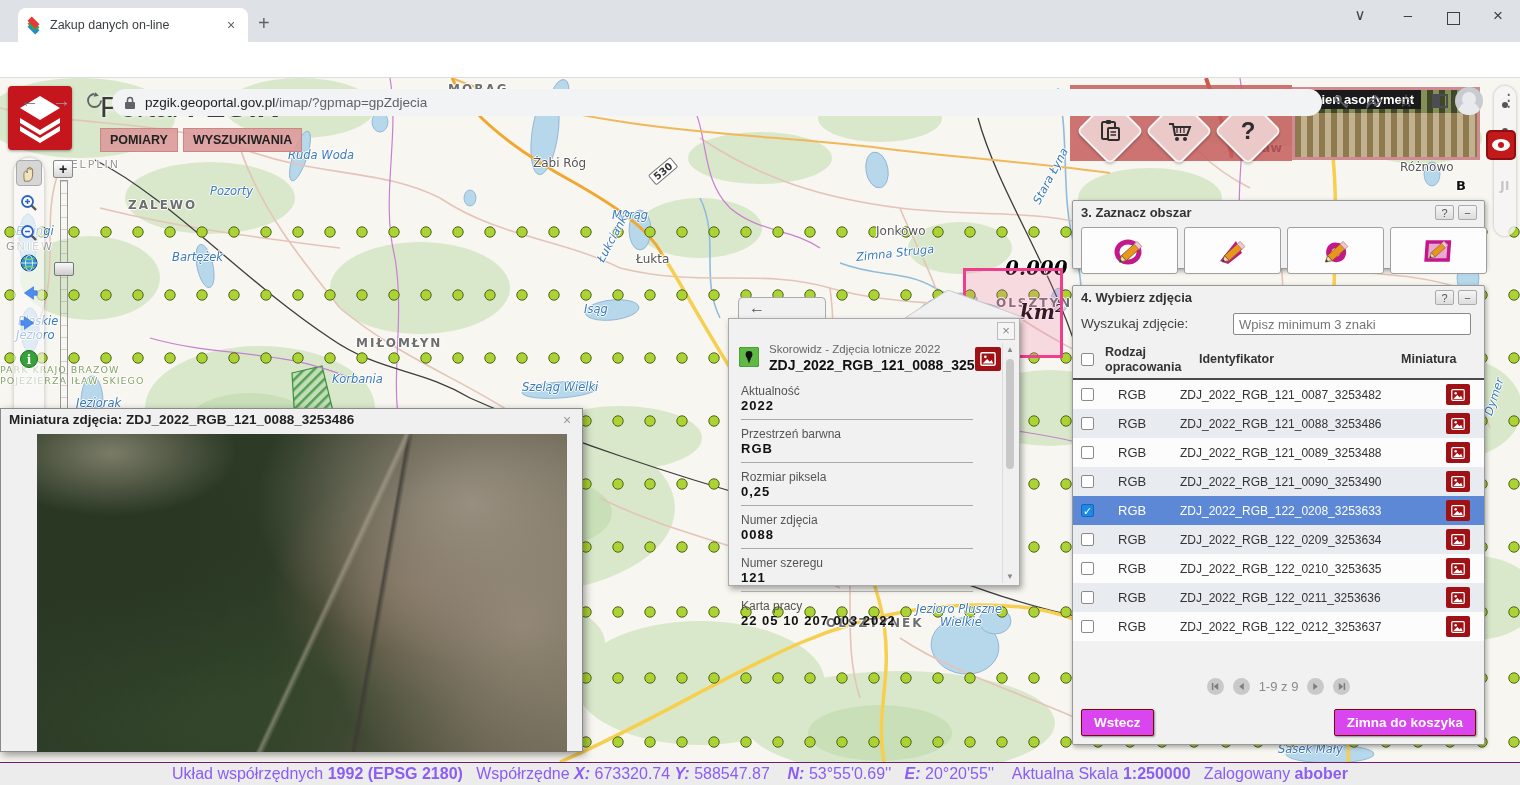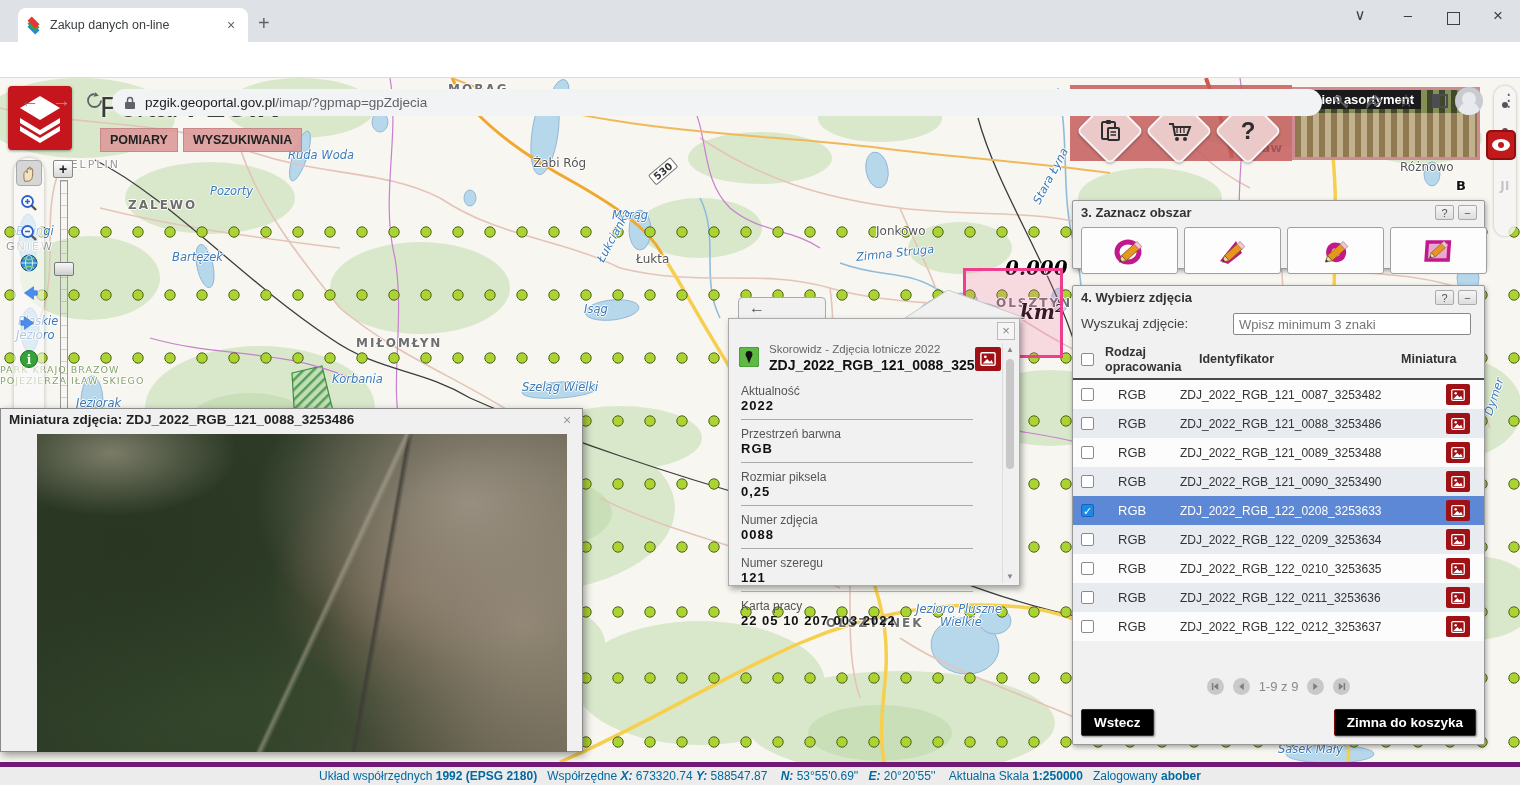--- a/index.html
+++ b/index.html
@@ -94,21 +94,21 @@
   .trow{height:29px;display:flex;align-items:center;font-size:12px;color:#333;cursor:pointer}
   .trow:nth-child(odd){background:#fcfcfc}
   .trow:nth-child(even){background:#e8ecf1}
   .trow.sel{background:#5d88d5;color:#fff}
   .trow .cb{margin-left:8px}
   .trow .tt{width:62px;margin-left:24px;font-size:13px}
   .trow .tid{flex:1}
   .imgbtn{width:24px;height:21px;background:#9f1115;border-radius:2px;margin-right:14px;display:flex;align-items:center;justify-content:center;cursor:pointer}
   #pager{position:absolute;left:0;top:392px;width:100%;display:flex;align-items:center;justify-content:center;gap:9px;color:#8a8a8a;font-size:13px}
   .pgbtn{width:17px;height:17px;border-radius:50%;background:#c9c9c9;display:flex;align-items:center;justify-content:center;cursor:pointer}
-  .redbtn{position:absolute;bottom:8px;background:#000000;color:#fff;font-size:13.5px;font-weight:bold;border:1px solid #7c0808;
+  .redbtn{position:absolute;bottom:8px;background:#d946ef;color:#fff;font-size:13.5px;font-weight:bold;border:1px solid #7c0808;
           border-radius:2px;padding:5px 12px;cursor:pointer;box-shadow:1px 1px 2px rgba(0,0,0,.4)}
 
   
   #popup{left:728px;top:240px;width:292px;height:268px}
   #ptab{position:absolute;left:10px;top:-21px;width:88px;height:21px;background:#f1f1f1;border:1px solid #aaa;border-bottom:none;
         border-radius:5px 5px 0 0;display:flex;align-items:center;padding-left:10px;box-sizing:border-box;cursor:pointer}
   #pclose{position:absolute;right:4px;top:3px;width:18px;height:18px;background:#f5f5f5;border:1px solid #bbb;color:#888;
           font-size:13px;text-align:center;line-height:16px;cursor:pointer;box-sizing:border-box}
   #pbody{position:absolute;inset:0;background:#f1f1f1;border:1px solid #aaa;box-shadow:2px 3px 6px rgba(0,0,0,.35);box-sizing:border-box}
   #psrc{font-size:11.5px;color:#666}
@@ -132,22 +132,22 @@
       radial-gradient(ellipse 280px 260px at 92% 60%,rgba(150,138,120,.9),transparent 72%),
       radial-gradient(ellipse 200px 160px at 70% 48%,rgba(140,110,90,.55),transparent 70%),
       radial-gradient(ellipse 300px 240px at 18% 34%,rgba(40,54,34,.95),transparent 78%),
       radial-gradient(ellipse 340px 200px at 35% 85%,rgba(52,72,44,.9),transparent 78%),
       linear-gradient(100deg,#2a3824 0%,#2f3d28 45%,#4d4c3b 68%,#6b6553 100%)}
   #twphoto:after{content:"";position:absolute;inset:0;
       background:linear-gradient(115deg,transparent 54%,rgba(185,178,160,.5) 54.6%,transparent 55.4%),
                  linear-gradient(100deg,transparent 63%,rgba(60,58,52,.8) 63.5%,transparent 64.3%)}
 
   
-  #status{left:0;top:762px;width:1520px;height:23px;background:#ececec;border-top:5px solid #701a75;box-sizing:border-box;
-          display:flex;align-items:center;justify-content:center;font-size:12px;color:#0369a1;white-space:pre}
+  #status{left:0;top:762px;width:1520px;height:23px;background:#ececec;border-top:1px solid #701a75;box-sizing:border-box;
+          display:flex;align-items:center;justify-content:center;font-size:16px;color:#8b5cf6;white-space:pre}
   #status .b{font-weight:bold}
   #status .bi{font-weight:bold;font-style:italic}
 </style>
 </head>
 <body>
 
 <div class="abs" id="vp">
   <svg id="mapsvg" width="1520" height="684" viewBox="0 0 1520 684">
     <defs>
       <pattern id="hatch" width="7" height="7" patternTransform="rotate(45)" patternUnits="userSpaceOnUse">

